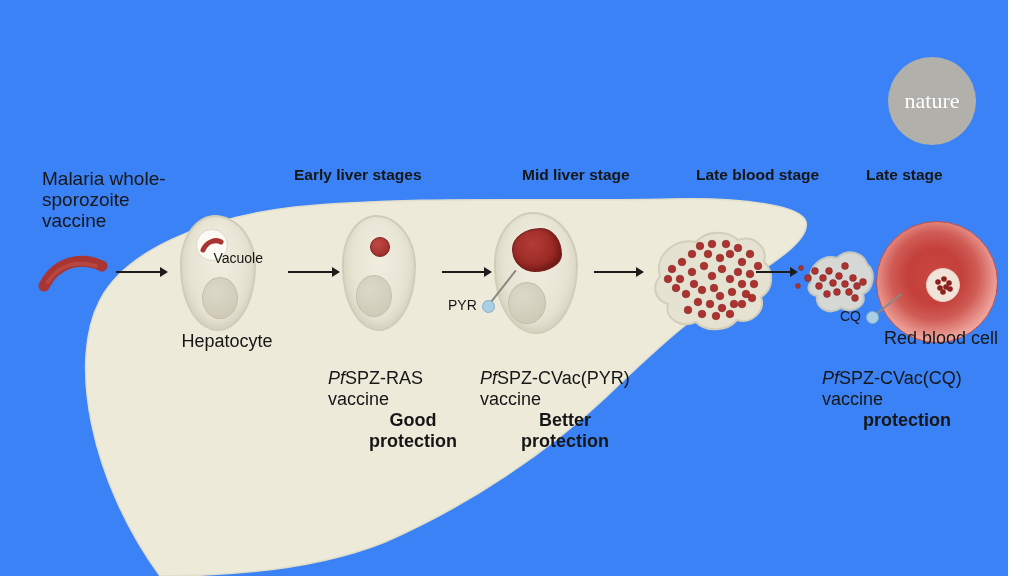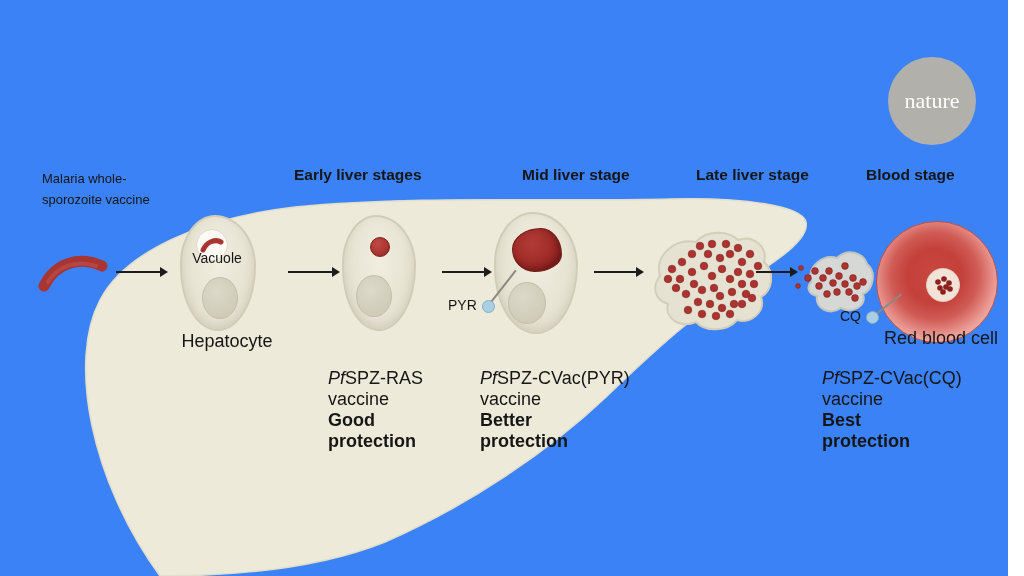--- a/index.html
+++ b/index.html
@@ -14,21 +14,21 @@
   #liver{position:absolute;left:0;top:0;z-index:0;}
   
   .logo{
     position:absolute;left:888px;top:57px;width:88px;height:88px;border-radius:50%;
     background:#b1b0aa;display:flex;align-items:center;justify-content:center;
     font-family:"Liberation Serif", serif;color:#ffffff;font-size:22px;z-index:5;
   }
   
   .hdr{position:absolute;top:166px;font-size:15.5px;font-weight:700;white-space:nowrap;z-index:4;margin-left:44px;}
   
-  .intro{position:absolute;left:42px;top:168px;width:142px;font-size:13px;line-height:21px;z-index:4;}
+  .intro{position:absolute;left:42px;top:168px;width:142px;font-size:19px;line-height:21px;z-index:4;}
   
   .arrow{position:absolute;top:271px;height:2px;background:#1c1c1c;z-index:3;}
   .arrow::after{
     content:"";position:absolute;right:-8px;top:-4px;
     border-left:8px solid #1c1c1c;border-top:5px solid transparent;border-bottom:5px solid transparent;
   }
   
   .cell{
     position:absolute;z-index:2;
     background:radial-gradient(ellipse at 50% 38%, #f1eee0 0%, #e8e4d4 55%, #ded9c7 100%);
@@ -72,21 +72,21 @@
   .lbl{position:absolute;font-size:18px;z-index:4;white-space:nowrap;}
   .lbl-sm{font-size:14px;}
   .bluedot{
     position:absolute;width:11px;height:11px;border-radius:50%;z-index:4;
     background:#a8cfe3;border:1px solid #85aec7;
   }
   .pointer{position:absolute;height:1.5px;background:#8a8a82;transform-origin:left center;z-index:3;}
   
   .vax{position:absolute;top:368px;width:170px;font-size:18px;line-height:21px;z-index:4;}
   .vax i{font-style:italic;}
-  .vax .b{font-weight:700;}
+  .vax .b{font-weight:700;text-align:center;}
 </style>
 </head>
 <body>
 
 <div id="canvas">
 
   <svg id="liver" width="1024" height="576" viewBox="0 0 1024 576">
     <path d="M 160 576 C 90 480, 68 360, 100 300 C 125 252, 200 218, 295 207
              C 420 195, 560 202, 670 199 C 745 197, 802 206, 806 222
              C 810 240, 775 262, 735 288 C 695 314, 655 350, 605 398
@@ -94,43 +94,43 @@
   </svg>
 
   <div class="logo">
     <span>nature</span>
   </div>
 
   <div class="intro">Malaria whole-sporozoite vaccine</div>
 
   <div class="hdr" style="left:250px;">Early liver stages</div>
   <div class="hdr" style="left:478px;">Mid liver stage</div>
-  <div class="hdr" style="left:652px;">Late liver stage</div>
-  <div class="hdr" style="left:822px;">Blood stage</div>
+  <div class="hdr" style="left:652px;">Late blood stage</div>
+  <div class="hdr" style="left:822px;">Late stage</div>
 
   <svg class="abs" style="left:36px;top:250px;z-index:2;" width="76" height="46" viewBox="0 0 76 46">
     <path d="M 8 36 C 20 12, 44 6, 66 16" fill="none" stroke="#a83531" stroke-width="11" stroke-linecap="round"></path>
     <path d="M 12 32 C 22 15, 42 10, 60 16" fill="none" stroke="#c0524d" stroke-width="4" stroke-linecap="round" opacity="0.6"></path>
   </svg>
 
   <div class="arrow" style="left:116px;width:44px;"></div>
   <div class="arrow" style="left:288px;width:44px;"></div>
   <div class="arrow" style="left:442px;width:42px;"></div>
   <div class="arrow" style="left:594px;width:42px;"></div>
   <div class="arrow" style="left:756px;width:34px;"></div>
 
   <div class="cell" style="left:180px;top:215px;width:72px;height:112px;">
     <div class="vacuole">
       <svg width="24" height="20" viewBox="0 0 24 20">
         <path d="M 3 15 C 7 6, 16 4, 21 7" fill="none" stroke="#a83531" stroke-width="5" stroke-linecap="round"></path>
       </svg>
     </div>
     <div class="nucleus" style="left:20px;top:60px;width:34px;height:40px;"></div>
   </div>
-  <div class="lbl lbl-sm" style="left:182px;top:250px;width:70px;text-align:center;">Vacuole</div>
+  <div class="lbl lbl-sm" style="left:193px;top:250px;width:70px;text-align:right;">Vacuole</div>
   <div class="lbl" style="left:172px;top:331px;width:110px;text-align:center;">Hepatocyte</div>
 
   <div class="cell" style="left:342px;top:215px;width:70px;height:112px;">
     <div class="reddot" style="left:26px;top:20px;width:18px;height:18px;"></div>
     <div class="nucleus" style="left:12px;top:58px;width:34px;height:40px;"></div>
   </div>
 
   <div class="cell" style="left:494px;top:212px;width:80px;height:118px;">
     <div class="blob-mid"></div>
     <div class="nucleus" style="left:12px;top:68px;width:36px;height:40px;"></div>
@@ -242,17 +242,16 @@
   </div>
   <div class="vax" style="left:480px;">
     <div><i>Pf</i><span>SPZ-CVac(PYR)</span></div>
     <div>vaccine</div>
     <div class="b">Better</div>
     <div class="b">protection</div>
   </div>
   <div class="vax" style="left:822px;">
     <div><i>Pf</i><span>SPZ-CVac(CQ)</span></div>
     <div>vaccine</div>
-    <div class="b">Best</div>
     <div class="b">protection</div>
   </div>
 
 </div>
 
 </body></html>

